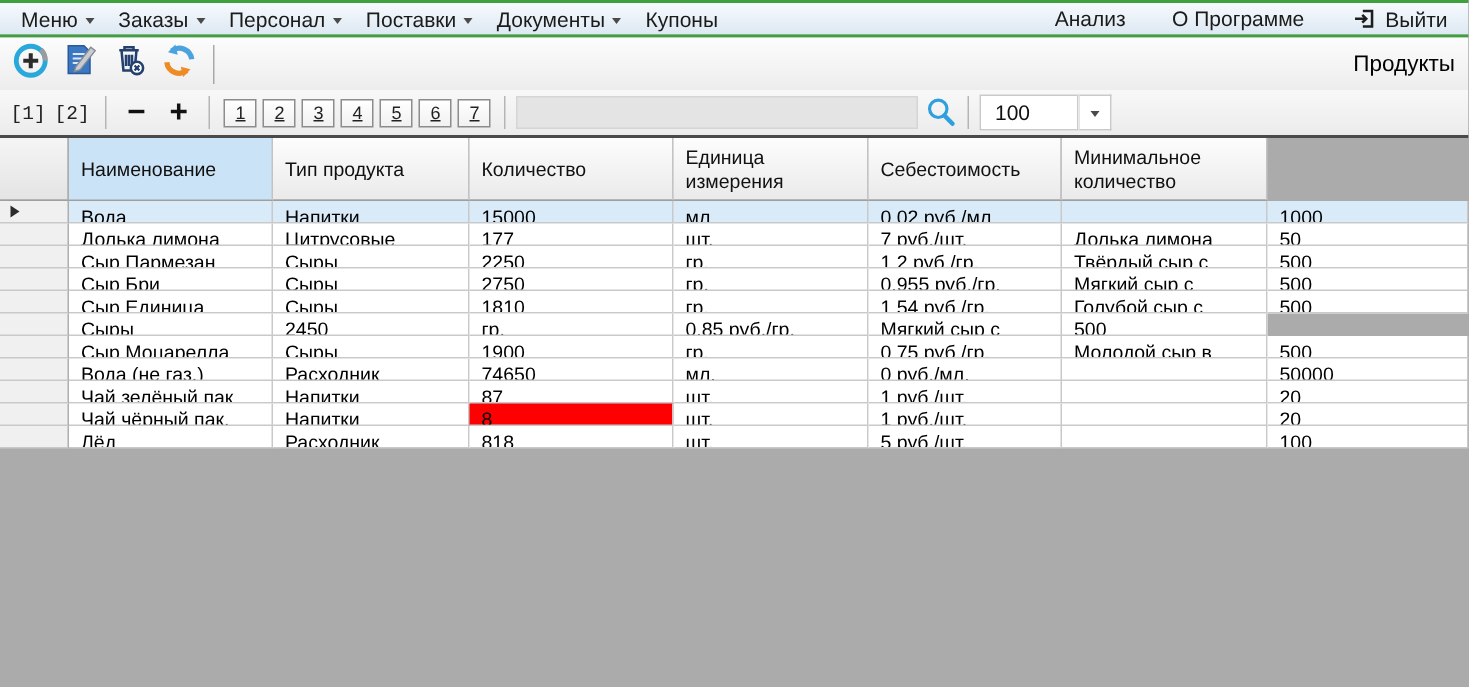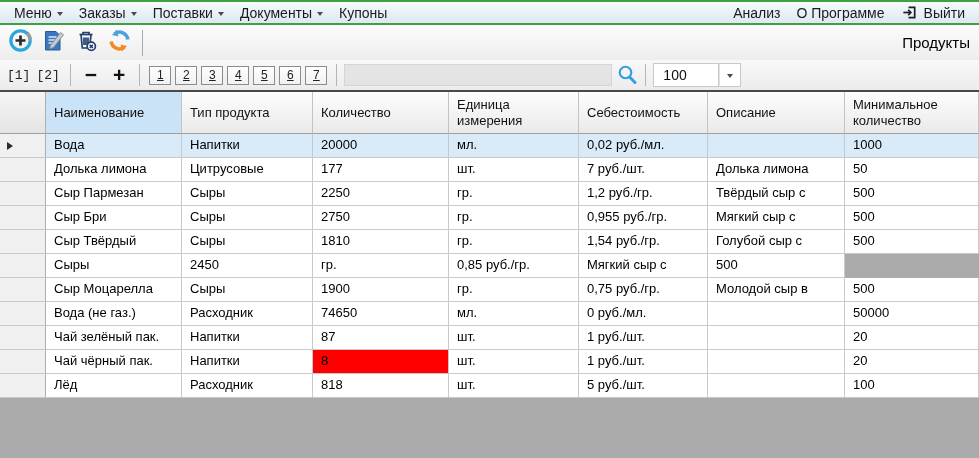--- a/index.html
+++ b/index.html
@@ -7,21 +7,21 @@
        font-family:"Liberation Sans","DejaVu Sans",sans-serif;color:#111;}
   #app{width:979px;height:458px;display:flex;flex-direction:column;}
 
   
   .menubar{height:25px;box-sizing:border-box;border-top:2px solid #3ea13e;border-bottom:2px solid #3ea13e;
            background:linear-gradient(#f6fafd,#dde8f3);display:flex;align-items:center;padding:0 6px;
            font-size:14px;color:#1b1b1b;flex:0 0 auto;}
   .menu-item{display:flex;align-items:center;gap:5px;padding:0 8px;height:100%;cursor:default;}
   .caret{width:0;height:0;border-left:3.5px solid transparent;border-right:3.5px solid transparent;
          border-top:4px solid #4a4a4a;margin-top:2px;}
-  .menubar-right{margin-left:auto;display:flex;align-items:center;}
+  .menubar-right{margin-left:auto;display:flex;gap:15px;}
   .menu-item .micon{display:flex;align-items:center;margin-right:1px;}
 
   
   .toolbar{height:35px;background:linear-gradient(#fcfcfc,#ededed);display:flex;align-items:center;
            padding:0 5px;gap:3px;flex:0 0 auto;}
   .tool-btn{width:30px;height:30px;display:flex;align-items:center;justify-content:center;cursor:default;}
   .tb-sep{width:1px;height:26px;background:#a9a9a9;margin:0 5px;}
   .page-title{margin-left:auto;font-weight:normal;font-size:15px;padding-right:4px;color:#000;}
 
   
@@ -47,21 +47,21 @@
 
   
   .grid{flex:1;display:flex;flex-direction:column;background:#ababab;overflow:hidden;}
   .grid-header,.grid-row{display:grid;grid-template-columns:46px 136px 131px 136px 130px 129px 137px 134px;}
   .grid-header{height:42px;flex:0 0 auto;}
   .gh-cell{border-right:1px solid #c3c3c3;border-bottom:1px solid #9f9f9f;box-sizing:border-box;
            background:linear-gradient(#fdfdfd,#eaeaea);display:flex;align-items:center;
            padding:0 4px 0 8px;font-size:13px;line-height:1.18;color:#111;overflow:hidden;cursor:default;}
   .gh-cell.hl{background:#cbe3f6;}
   .gh-sel{background:linear-gradient(#f5f5f5,#e4e4e4);border-right:1px solid #aeaeae;border-bottom:1px solid #9f9f9f;box-sizing:border-box;}
-  .grid-row{height:24px;flex:0 0 auto;}
+  .grid-row{height:15px;flex:0 0 auto;}
   .gr-cell{background:#fff;border-right:1px solid #c9c9c9;border-bottom:1px solid #c9c9c9;box-sizing:border-box;
            padding:0 4px 0 8px;font-size:13px;line-height:22px;white-space:nowrap;overflow:hidden;
            color:#000;cursor:default;}
   .grid-row.sel .gr-cell{background:#d9eaf9;}
   .gr-cell.alert{background:#fd0002;}
   .sel-cell{background:#f0f0f0;border-right:1px solid #aeaeae;border-bottom:1px solid #c9c9c9;
             box-sizing:border-box;display:flex;align-items:center;padding-left:7px;cursor:default;}
   .row-arrow{width:0;height:0;border-left:6px solid #2b2b2b;border-top:4.5px solid transparent;
              border-bottom:4.5px solid transparent;}
   .filler{flex:1;background:#ababab;}
@@ -72,20 +72,24 @@
 <div id="app">
 
   <div class="menubar">
     <div style="display:flex;align-items:flex-start;height:100%;">
         <div class="menu-item">
           <span>Меню</span>
           <span class="caret"></span>
         </div>
         <div class="menu-item">
           <span>Заказы</span>
+          <span class="caret"></span>
+        </div>
+        <div class="menu-item">
+          <span>Персонал</span>
           <span class="caret"></span>
         </div>
         <div class="menu-item">
           <span>Поставки</span>
           <span class="caret"></span>
         </div>
         <div class="menu-item">
           <span>Документы</span>
           <span class="caret"></span>
         </div>
@@ -190,30 +194,29 @@
   </div>
 
   <div class="grid">
     <div class="grid-header">
       <div class="gh-sel"></div>
     <div class="gh-cell hl">Наименование</div>
         <div class="gh-cell">Тип продукта</div>
         <div class="gh-cell">Количество</div>
         <div class="gh-cell">Единица измерения</div>
         <div class="gh-cell">Себестоимость</div>
-        <div class="gh-cell">Описание</div>
         <div class="gh-cell">Минимальное количество</div>
       </div>
     <div id="rows-host" style="display:contents;"><div class="grid-row sel">
           <div class="sel-cell">
             <span class="row-arrow"></span>
           </div>
           <div class="gr-cell">Вода</div>
           <div class="gr-cell">Напитки</div>
-          <div class="gr-cell">20000</div>
+          <div class="gr-cell">15000</div>
           <div class="gr-cell">мл.</div>
           <div class="gr-cell">0,02 руб./мл.</div>
           <div class="gr-cell"></div>
           <div class="gr-cell">1000</div>
         </div><div class="grid-row">
           <div class="sel-cell"></div>
           <div class="gr-cell">Долька лимона</div>
           <div class="gr-cell">Цитрусовые</div>
           <div class="gr-cell">177</div>
           <div class="gr-cell">шт.</div>
@@ -233,21 +236,21 @@
           <div class="sel-cell"></div>
           <div class="gr-cell">Сыр Бри</div>
           <div class="gr-cell">Сыры</div>
           <div class="gr-cell">2750</div>
           <div class="gr-cell">гр.</div>
           <div class="gr-cell">0,955 руб./гр.</div>
           <div class="gr-cell">Мягкий сыр с</div>
           <div class="gr-cell">500</div>
         </div><div class="grid-row">
           <div class="sel-cell"></div>
-          <div class="gr-cell">Сыр Твёрдый</div>
+          <div class="gr-cell">Сыр Единица</div>
           <div class="gr-cell">Сыры</div>
           <div class="gr-cell">1810</div>
           <div class="gr-cell">гр.</div>
           <div class="gr-cell">1,54 руб./гр.</div>
           <div class="gr-cell">Голубой сыр с</div>
           <div class="gr-cell">500</div>
         </div><div class="grid-row">
           <div class="sel-cell"></div>
           <div class="gr-cell">Сыры</div>
           <div class="gr-cell">2450</div>

